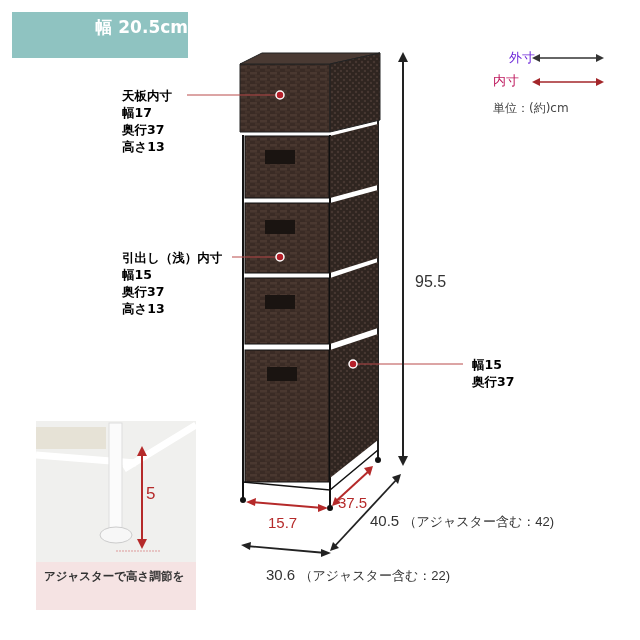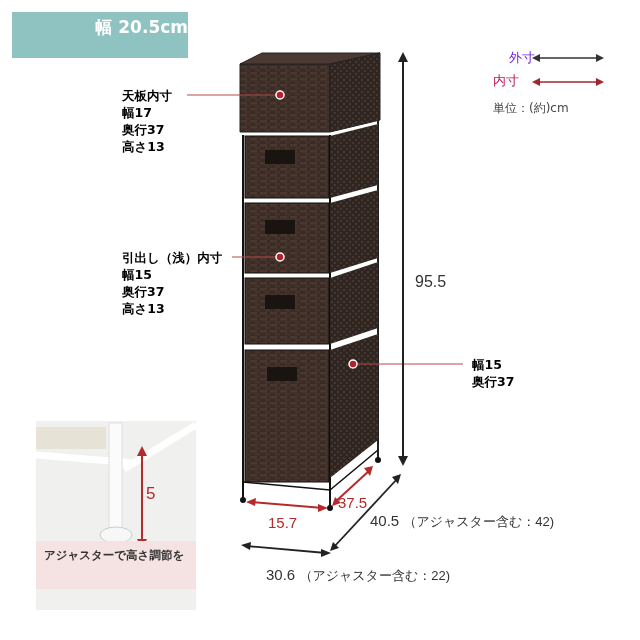--- a/index.html
+++ b/index.html
@@ -8,21 +8,21 @@
   #title-box{left:12px;top:12px;width:176px;height:46px;background:#8fc3c1;color:#fff;text-align:right;}
   #title-box .t1{font-size:17px;font-weight:bold;margin-top:5px;line-height:20px;}
   #title-box .t2{font-size:13px;font-weight:bold;margin-top:4px;line-height:18px;letter-spacing:1px;}
   .legend-row{font-size:13px;line-height:16px;}
   .red{color:#be185d;font-family:Liberation Mono, monospace;}
   .lbl{font-size:12.5px;font-weight:bold;line-height:17px;color:#000000;white-space:nowrap;}
   .dim{font-family:"Liberation Sans",sans-serif;font-size:15px;color:#333;white-space:nowrap;}
   .dim small{font-size:13px;}
   .dimred{font-family:"Liberation Sans",sans-serif;font-size:15px;color:#b52a2a;}
   #inset{left:36px;top:421px;width:160px;height:189px;background:#f0f0ee;}
-  #inset-caption{left:36px;top:541px;width:160px;height:48px;background:#f5e3e3;font-size:11.5px;font-weight:bold;color:#333;line-height:17px;padding:6px 0 0 8px;box-sizing:border-box;}
+  #inset-caption{left:36px;top:562px;width:160px;height:48px;background:#f5e3e3;font-size:11.5px;font-weight:bold;color:#333;line-height:17px;padding:6px 0 0 8px;box-sizing:border-box;}
 </style>
 </head>
 <body>
 
 <div id="title-box" class="abs">
   <div class="t1">幅 20.5cm</div>
 </div>
 
 <div class="abs legend-row" style="left:509px;top:50px;color:#6d28d9;">外寸</div>
 <svg class="abs" style="left:532px;top:52px;" width="72" height="12">

